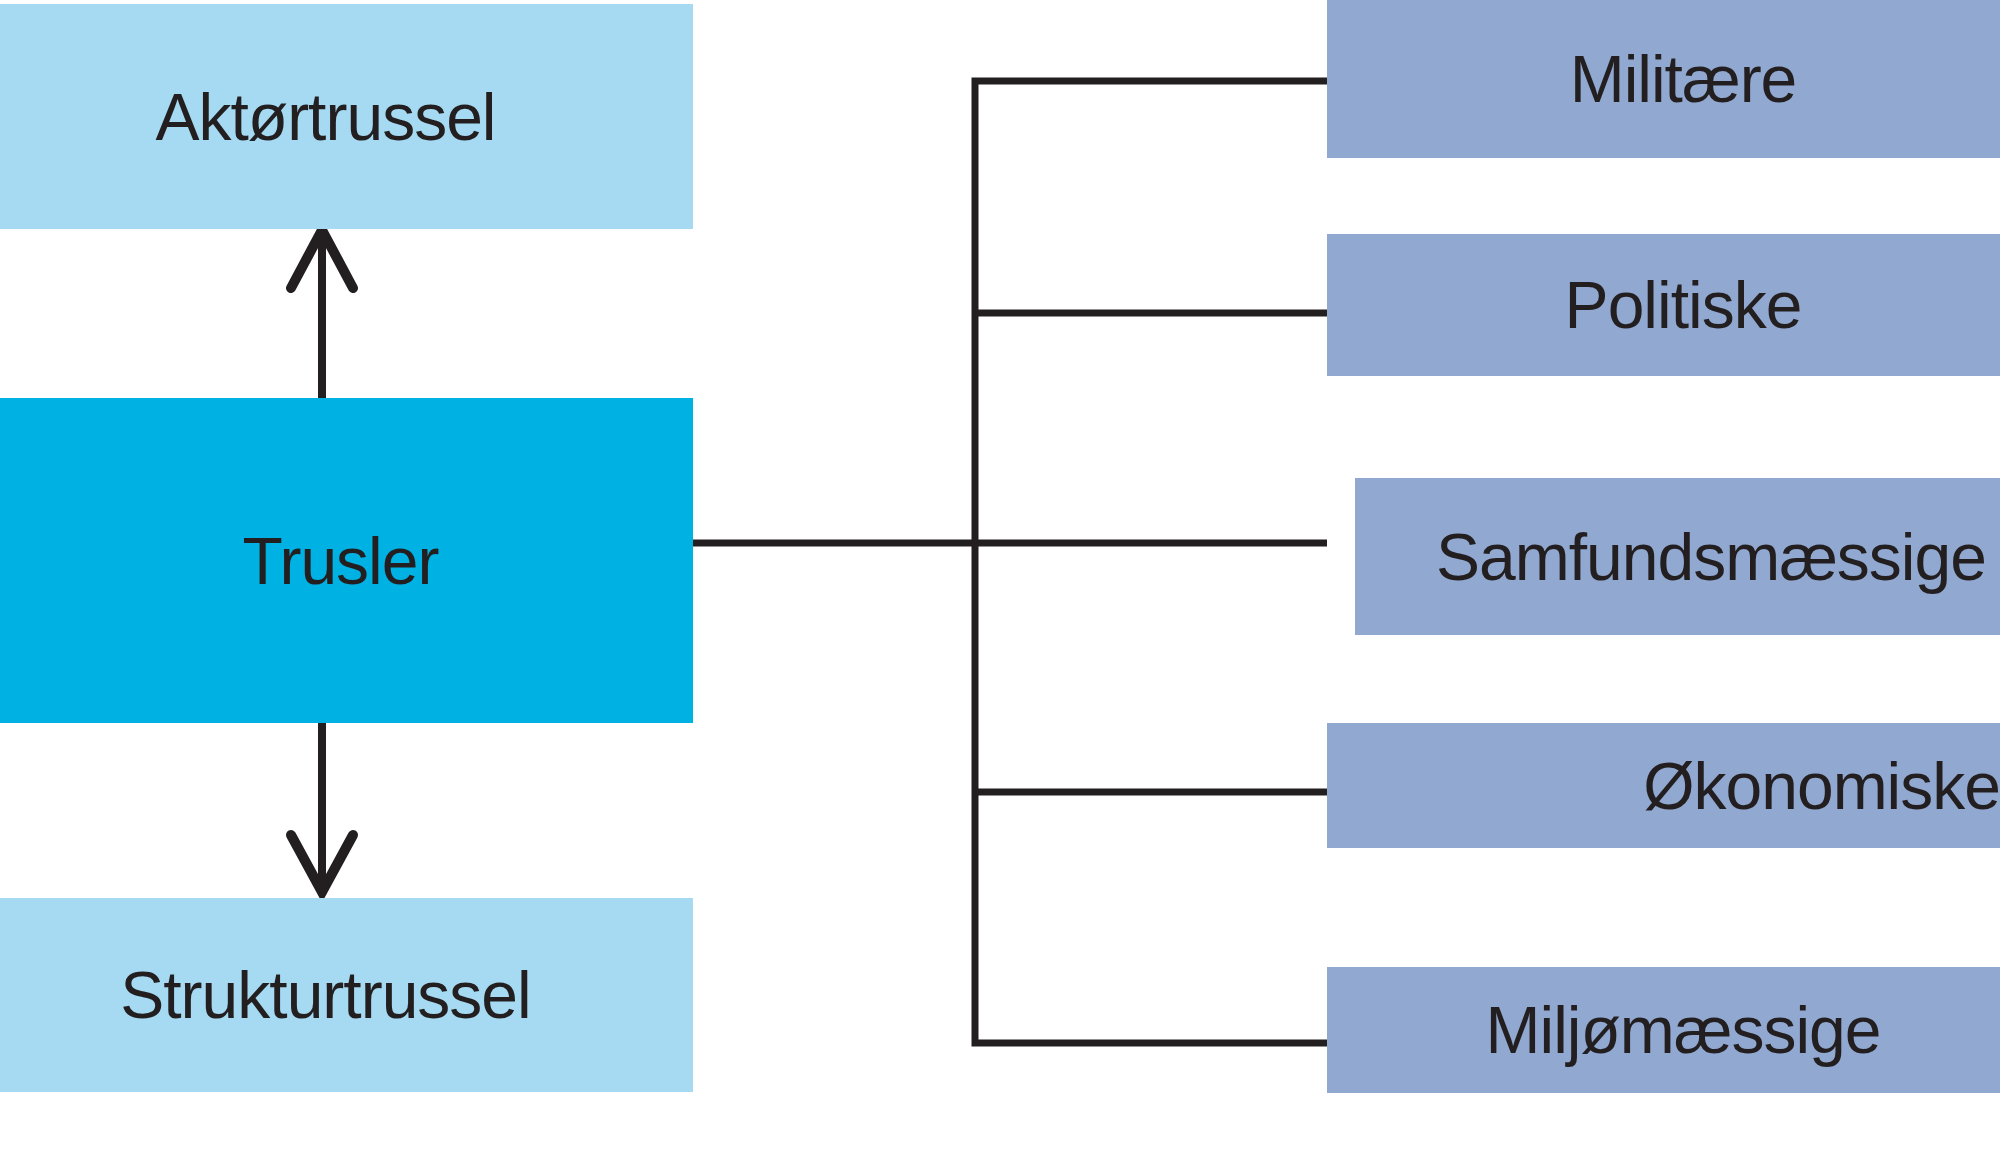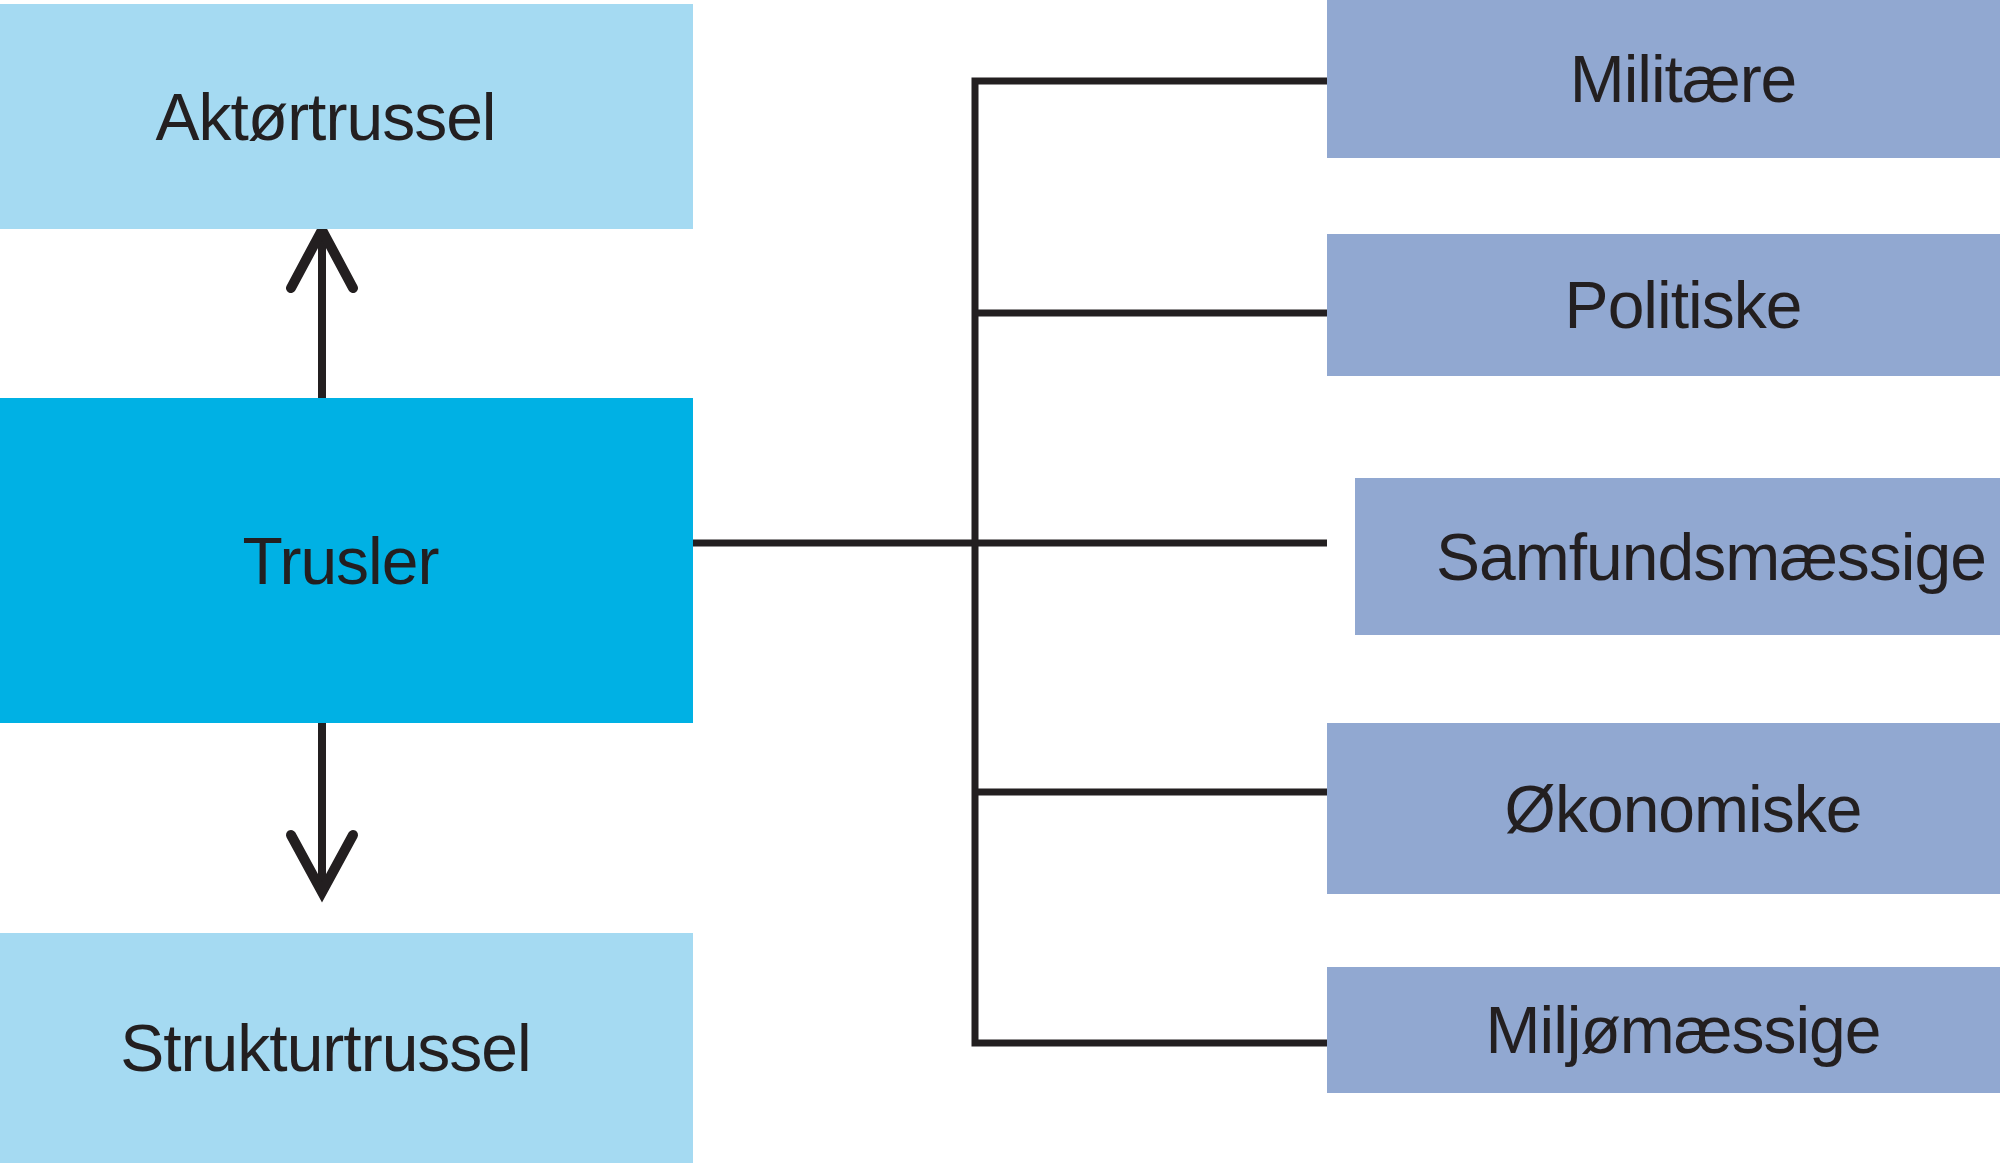--- a/index.html
+++ b/index.html
@@ -64,26 +64,26 @@
     left: 1327px;
     width: 673px;
     padding-left: 39px; 
     background: var(--color-slate-blue, #91A8D1);
   }
   .bg-light { background: var(--color-light-blue, #A5DAF2); }
   .bg-cyan  { background: var(--color-cyan, #00B1E4); padding-left: 30px; }
 
   .box-aktortrussel   { top: 4px;     height: 225px; }
   .box-trusler        { top: 398px; height: 325px; }
-  .box-strukturtrussel{ top: 933px; height: 230px; }
+  .box-strukturtrussel{ top: 898px; height: 194px; }
 
   .box-militaere       { top: 0;     height: 158px; }
   .box-politiske       { top: 234px; height: 142px; }
   .box-samfundsmaessige{ top: 478px; height: 157px; margin-left: 28px; }
-  .box-okonomiske      { top: 723px; height: 171px; }
+  .box-okonomiske      { top: 723px; height: 125px; justify-content: flex-end; }
   .box-miljomaessige   { top: 967px; height: 126px; text-align: center; }
 </style>
 </head>
 <body>
 
 <div class="canvas">
 
   <svg class="overlay" viewBox="0 0 2000 1165" aria-hidden="true">
 
     <g>

